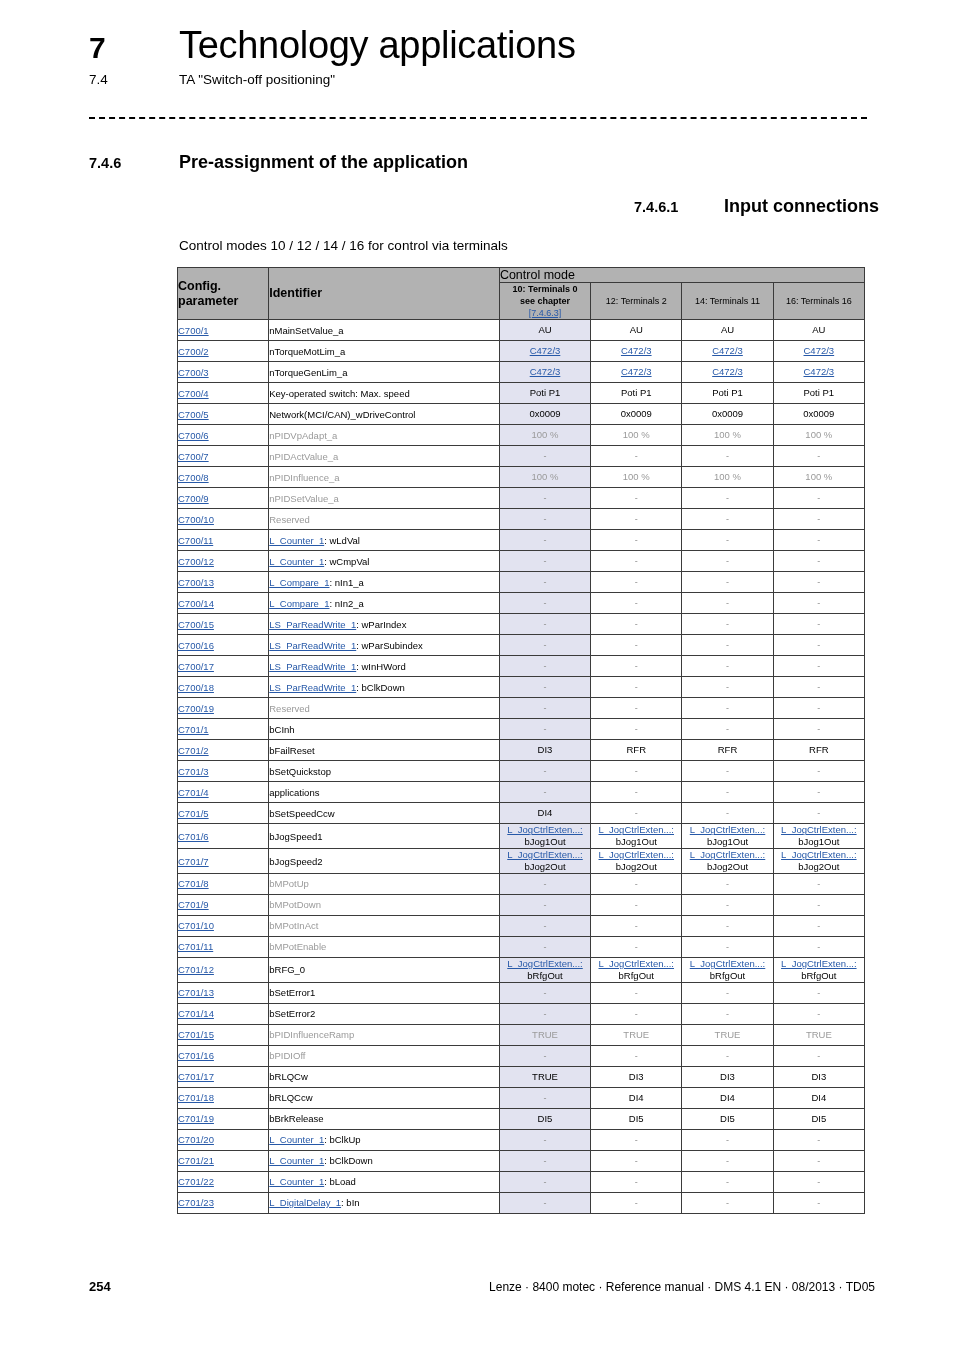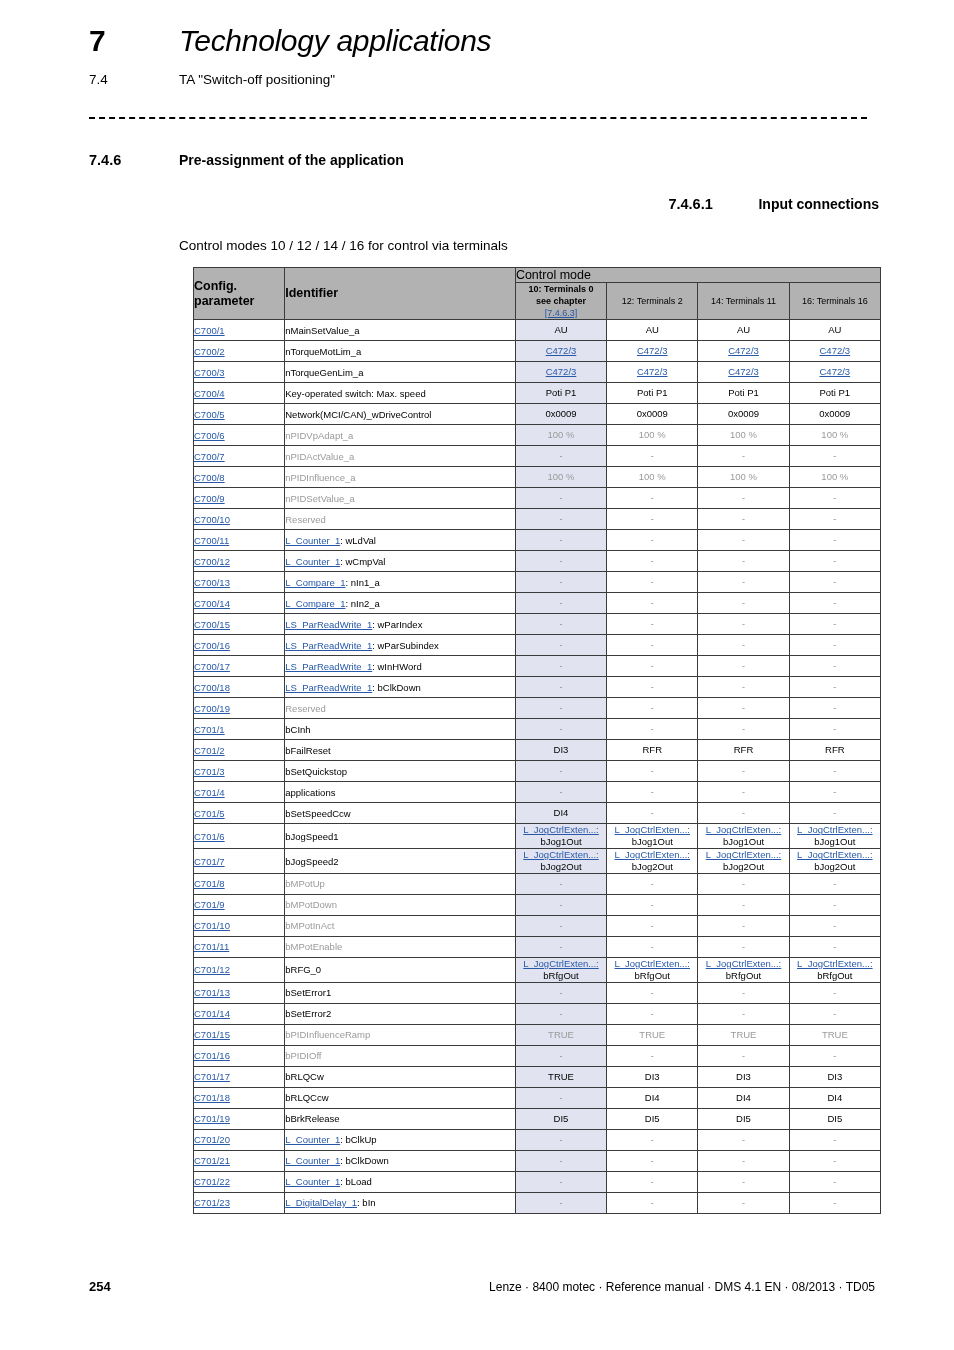--- a/index.html
+++ b/index.html
@@ -34,24 +34,23 @@
     align-items: baseline;
     height: 40px;
   }
   .hdr-num {
     width: 90px;
     font-size: 30px;
     font-weight: bold;
     letter-spacing: -0.2px;
   }
   .hdr-title {
-    font-size: 30px;
+    font-size: 38px;
     font-weight: normal;
     letter-spacing: -0.3px;
-    font-style: italic;
   }
   .hdr-row2 {
     display: flex;
     align-items: flex-start;
     margin-top: 8px;
   }
   .hdr-subnum {
     width: 90px;
     font-size: 13.5px;
   }
@@ -75,40 +74,39 @@
     display: flex;
     align-items: baseline;
     width: 790px;
   }
   .sec-num {
     width: 90px;
     font-size: 14.5px;
     font-weight: bold;
   }
   .sec-title {
-    font-size: 14px;
+    font-size: 18px;
     font-weight: bold;
   }
   #sec-746 { top: 152px; }
   #sec-7461 { top: 196px; justify-content: flex-end; }
 
   .sec-note {
     position: absolute;
     left: 179px;
     top: 238px;
     font-size: 13.5px;
   }
 
   
   .tbl-wrap {
     position: absolute;
     left: 177px;
     top: 267px;
     width: 688px;
-    margin-left: 16px;
   }
   table.maintbl {
     border-collapse: collapse;
     width: 688px;
     table-layout: fixed;
     font-size: 9.5px;
   }
   table.maintbl td, table.maintbl th {
     border: 1px solid #3b3b3b;
     padding: 0;

